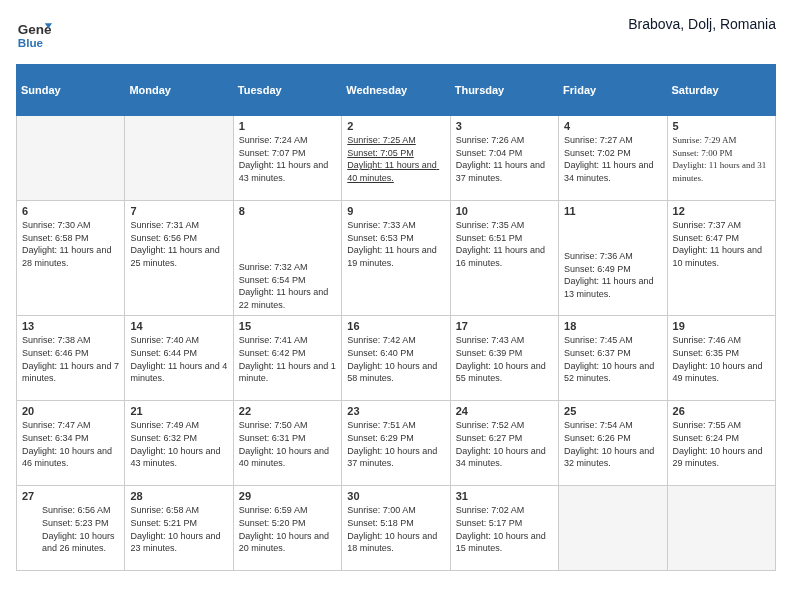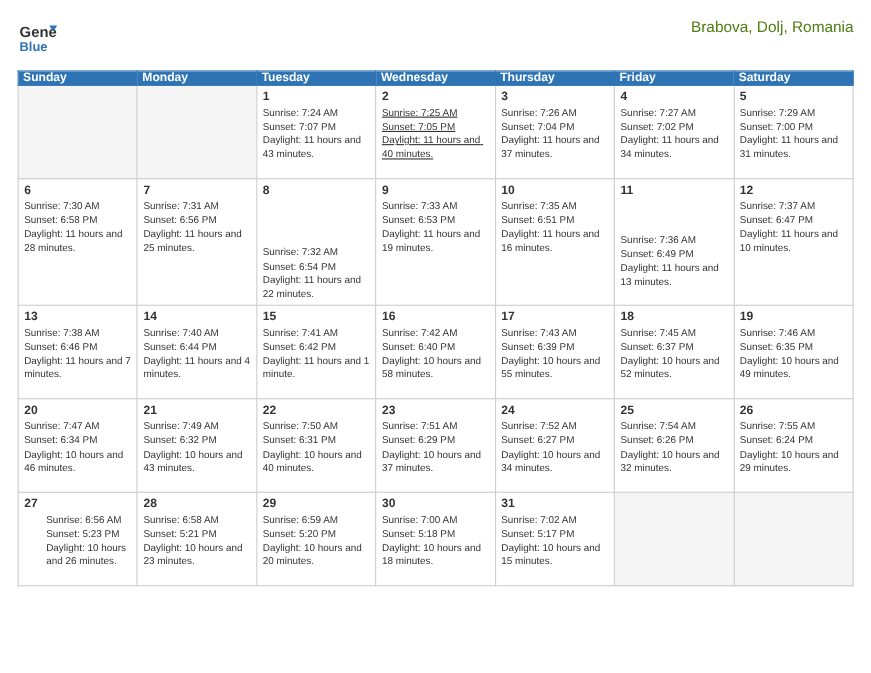--- a/index.html
+++ b/index.html
@@ -26,33 +26,33 @@
       height: 36px;
     }
     .title-block { text-align: right; }
     .month-title {
       font-size: 36px;
       color: #333;
       font-weight: 300;
     }
     .subtitle {
       font-size: 14px;
-      color: #4d7c0f;
+      color: #0f172a;
     }
     table {
       width: 100%;
       border-collapse: collapse;
       table-layout: fixed;
     }
     th {
       background: #2E74B5;
       color: #fff;
       font-size: 11px;
       font-weight: bold;
-      padding: 0 4px;
+      padding: 19px 4px;
       text-align: left;
       border: 1px solid #2E74B5;
     }
     td {
       border: 1px solid #ccc;
       vertical-align: top;
       padding: 4px 5px;
       font-size: 9.5px;
       color: #333;
       height: 85px;
@@ -121,21 +121,21 @@
 Daylight: 11 hours and 37 minutes.</div>
         </td>
         <td>
           <div class="day-num">4</div>
           <div class="cell-text" style="white-space: pre-wrap;">Sunrise: 7:27 AM
 Sunset: 7:02 PM
 Daylight: 11 hours and 34 minutes.</div>
         </td>
         <td>
           <div class="day-num">5</div>
-          <div class="cell-text" style="white-space: pre-wrap;">Sunrise: 7:29 AM
+          <div class="cell-text" style="white-space: pre-wrap; font-family: Liberation Serif, serif;">Sunrise: 7:29 AM
 Sunset: 7:00 PM
 Daylight: 11 hours and 31 minutes.</div>
         </td>
       </tr>
       <tr>
         <td>
           <div class="day-num">6</div>
           <div class="cell-text" style="white-space: pre-wrap;">Sunrise: 7:30 AM
 Sunset: 6:58 PM
 Daylight: 11 hours and 28 minutes.</div>

